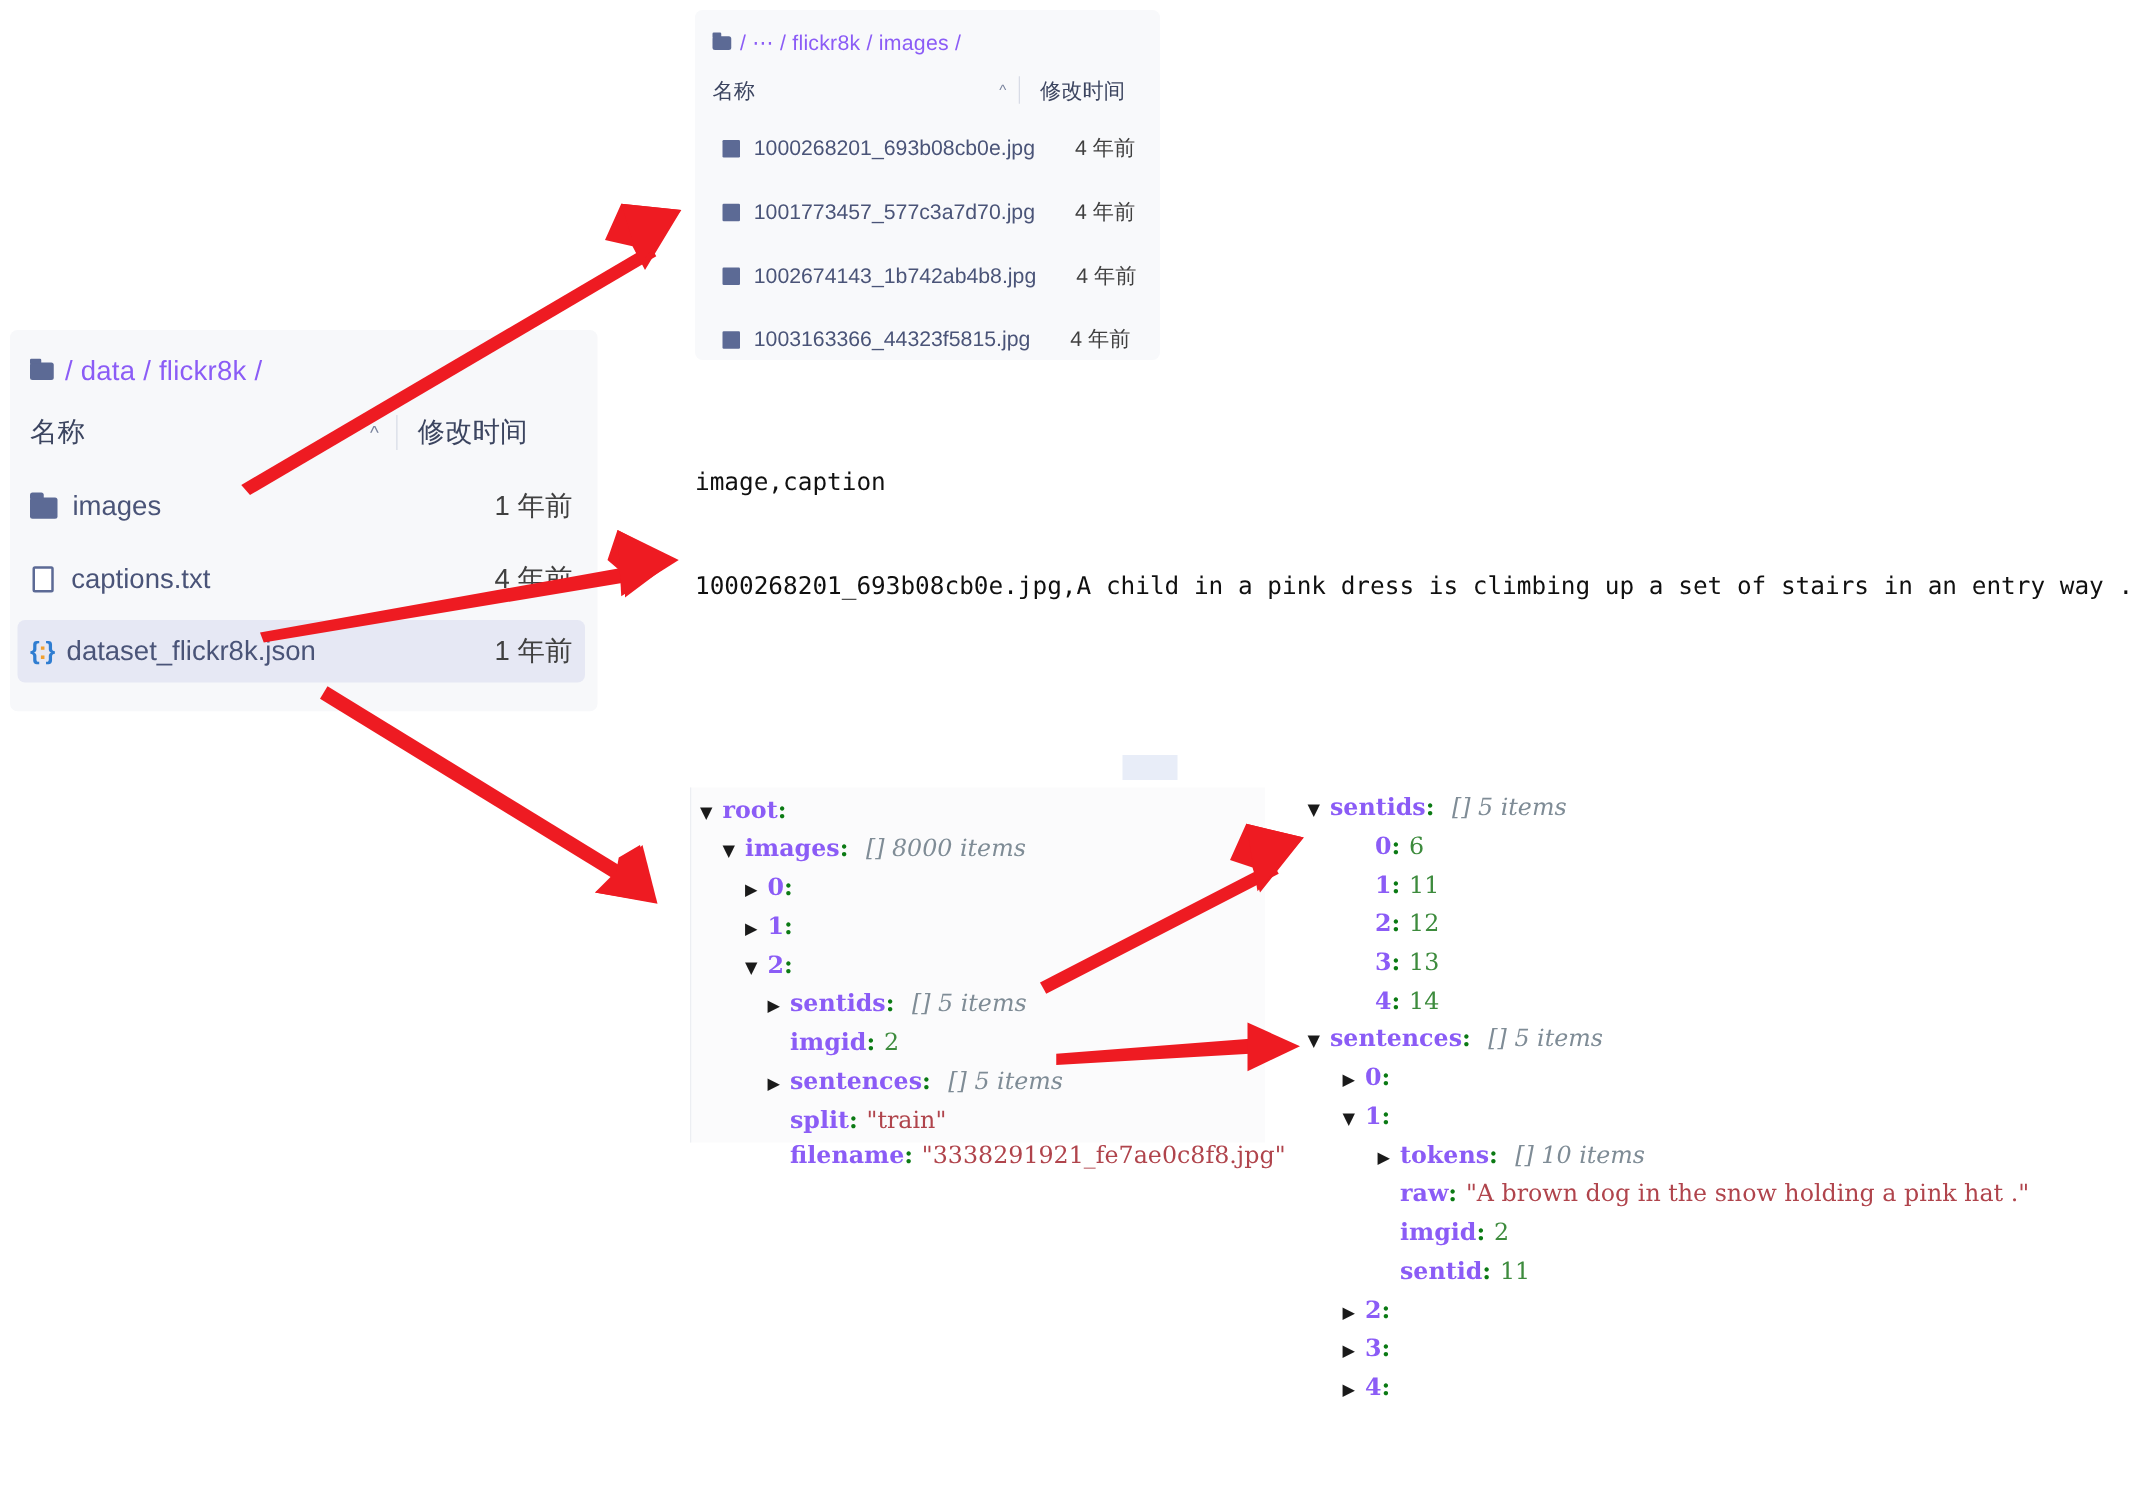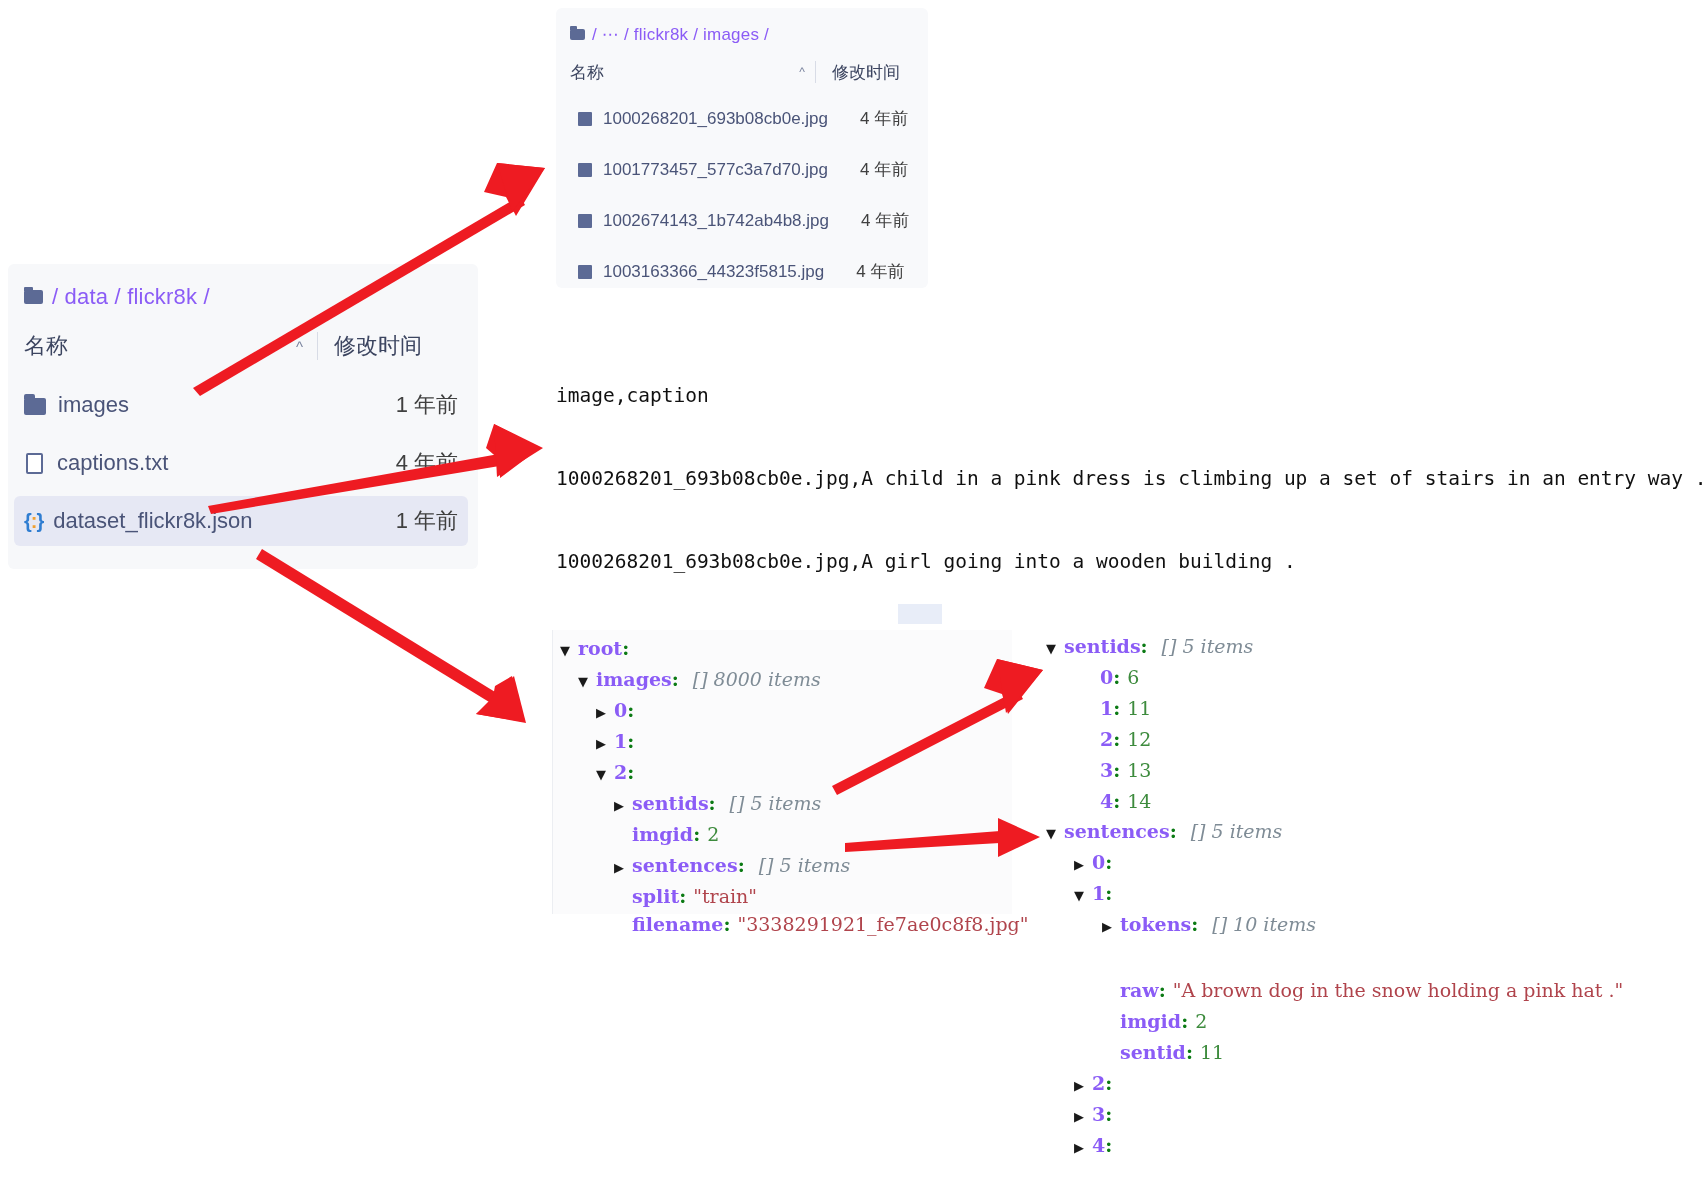--- a/index.html
+++ b/index.html
@@ -200,24 +200,23 @@
 
     <div class="fb-row" style="margin:16px 8px 0 10px; padding:6px 4px; font-size:17px;">
       <span class="fb-name">
         <span class="ico ico-img" style="width:14px;height:14px;margin-right:11px;margin-left:8px;"></span>
         <span>1003163366_44323f5815.jpg</span>
       </span>
       <span class="fb-time" style="width:68px;text-align:left;">4 年前</span>
     </div>
   </div>
 
-  <div id="csv" style="left:556px; top:326px; width:1152px; height:300px; font-size:19.5px; line-height:27.8px;">
+  <div id="csv" style="left:556px; top:316px; width:1152px; height:300px; font-size:19.5px; line-height:27.8px;">
     <span class="ln">image,caption</span>
     <span class="ln">1000268201_693b08cb0e.jpg,A child in a pink dress is climbing up a set of stairs in an entry way .</span>
-    <span class="ln">1000268201_693b08cb0e.jpg,A girl going into a wooden building .</span>
     
     
     
     
     
     
     
     
   </div>
 
@@ -339,21 +338,21 @@
         <span class="tri">▼</span>
         <span class="key">1</span>
         <span class="colon">:</span>
       </div>
     <div class="row" style="padding-left:56px;">
         <span class="tri">▶</span>
         <span class="key">tokens</span>
         <span class="colon">:</span>
         <span class="meta">[] 10 items</span>
       </div>
-    <div class="row" style="padding-left:56px;margin-top:35px;">
+    <div class="row" style="padding-left:56px;">
         <span class="tri none">▶</span>
         <span class="key">raw</span>
         <span class="colon">:</span>
         <span class="str">"A brown dog in the snow holding a pink hat ."</span>
       </div>
     <div class="row" style="padding-left:56px;">
         <span class="tri none">▶</span>
         <span class="key">imgid</span>
         <span class="colon">:</span>
         <span class="num">2</span>

